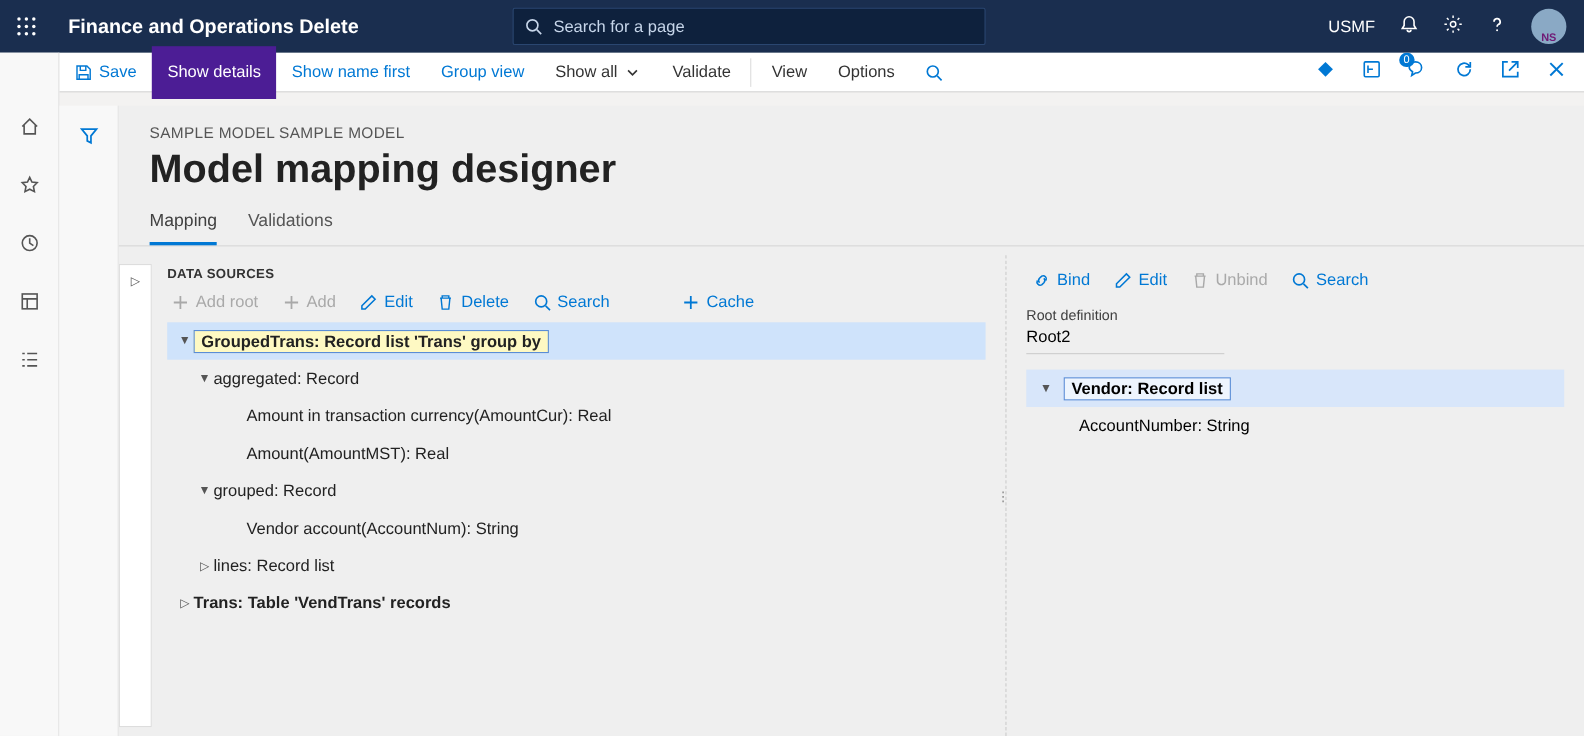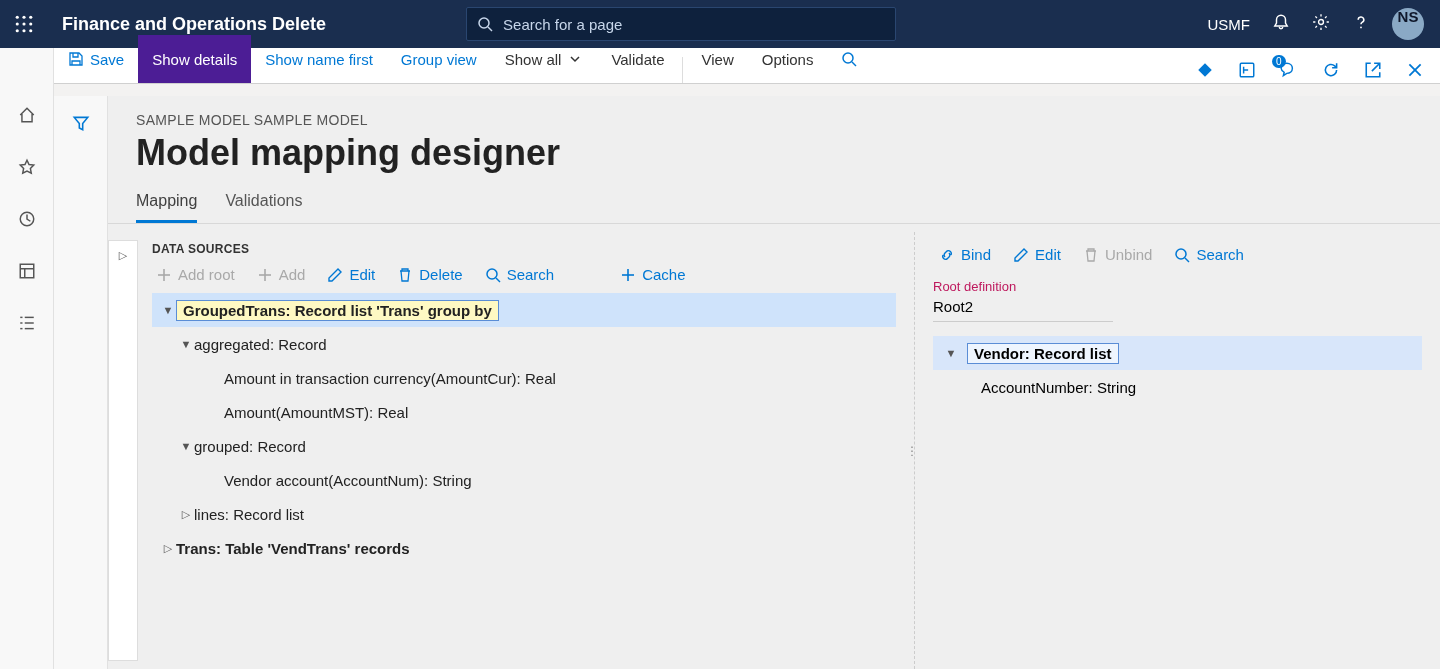--- a/index.html
+++ b/index.html
@@ -5,25 +5,25 @@
   * { box-sizing: border-box; margin: 0; padding: 0; font-family: "Segoe UI", Arial, sans-serif; }
   body { width: 1440px; height: 669px; overflow: hidden; background: #f3f2f1; }
 
   
   .topbar { display: flex; align-items: center; height: 48px; background: #1a2e4f; color: #fff; }
   .topbar .waffle { width: 48px; display:flex; justify-content:center; align-items:center; }
   .topbar .title { font-size: 18px; font-weight: 600; padding-left: 14px; }
   .topbar .searchbox { margin-left: 140px; width: 430px; height: 34px; background:#0e213d; border:1px solid #2a4670; border-radius:2px; display:flex; align-items:center; padding:0 10px; color:#c7d6ea; }
   .topbar .searchbox span.ph { margin-left: 10px; font-size:15px; }
   .topbar .right { margin-left:auto; display:flex; align-items:center; gap:22px; padding-right:16px; }
-  .avatar { width:32px; height:32px; border-radius:50%; background:#8aa9c5; color:#0f172a; display:flex; align-items:flex-start; justify-content:center; font-size:15px; font-weight:600; }
+  .avatar { width:32px; height:32px; border-radius:50%; background:#8aa9c5; color:#701a75; display:flex; align-items:flex-end; justify-content:center; font-size:10px; font-weight:600; }
   .right .entity { font-size:15px; }
 
   
-  .actionpane { height: 36px; background:#fff; border-bottom:1px solid #d0d0d0; display:flex; align-items:flex-end; padding-left:14px; position:relative; }
+  .actionpane { height: 36px; background:#fff; border-bottom:1px solid #d0d0d0; display:flex; align-items:center; padding-left:14px; position:relative; }
   .hamburger { width:40px; display:flex; justify-content:flex-start; align-items:center; color:#333; }
   .action { display:flex; align-items:center; gap:6px; height:48px; padding:0 14px; font-size:15px; color:#0078d4; cursor:pointer; }
   .action.dark { color:#333; }
   .action.primary { background:#4c1d95; color:#fff; }
   .divider { width:1px; height:26px; background:#ddd; margin:0 4px; }
   .ap-right { margin-left:auto; display:flex; align-items:center; gap:24px; padding-right:16px; color:#0072c6; }
   .ap-right .badge { position:relative; }
   .ap-right .badge-dot { position:absolute; top:-6px; left:-8px; background:#0078d4; color:#fff; font-size:10px; border-radius:8px; padding:0 4px; line-height:13px; }
 
   
@@ -60,21 +60,21 @@
   .treerow.sel .label { border:1px solid #5a8dd6; padding:1px 6px; background:#fef9c3; }
   .indent1 { padding-left: 8px; }
   .indent2 { padding-left: 26px; }
   .indent3 { padding-left: 56px; }
   .semi { font-weight:600; }
 
   
   .dm-panel { flex:1; border-left:1px dashed #ccc; padding:10px 18px; position:relative; }
   .dm-title { font-size:13px; font-weight:700; letter-spacing:.3px; color:#333; margin-bottom:8px; }
   .dm-toolbar { display:flex; align-items:center; gap:22px; padding:4px 0 10px 6px; font-size:15px; }
-  .rootlbl { font-size:13px; color:#be185d; margin-top:6px; }
+  .rootlbl { font-size:13px; color:#404040; margin-top:6px; }
   .rootval { font-size:15px; padding:4px 0 6px 0; border-bottom:1px solid #ccc; width:180px; }
   .dm-tree { margin-top:14px; }
   .dm-row { display:flex; align-items:center; height:34px; font-size:15px; }
   .dm-row.sel { background:#d8e6fa; }
   .dm-row.sel .label { border:1px solid #5a8dd6; padding:1px 6px; background:#eef5fe; }
 
   .drag-handle { width:6px; display:flex; flex-direction:column; justify-content:center; align-items:center; color:#888; font-size:12px; letter-spacing:-2px; }
 
   svg.icon { width:16px; height:16px; }
   .ic18 svg.icon { width:18px; height:18px; }

